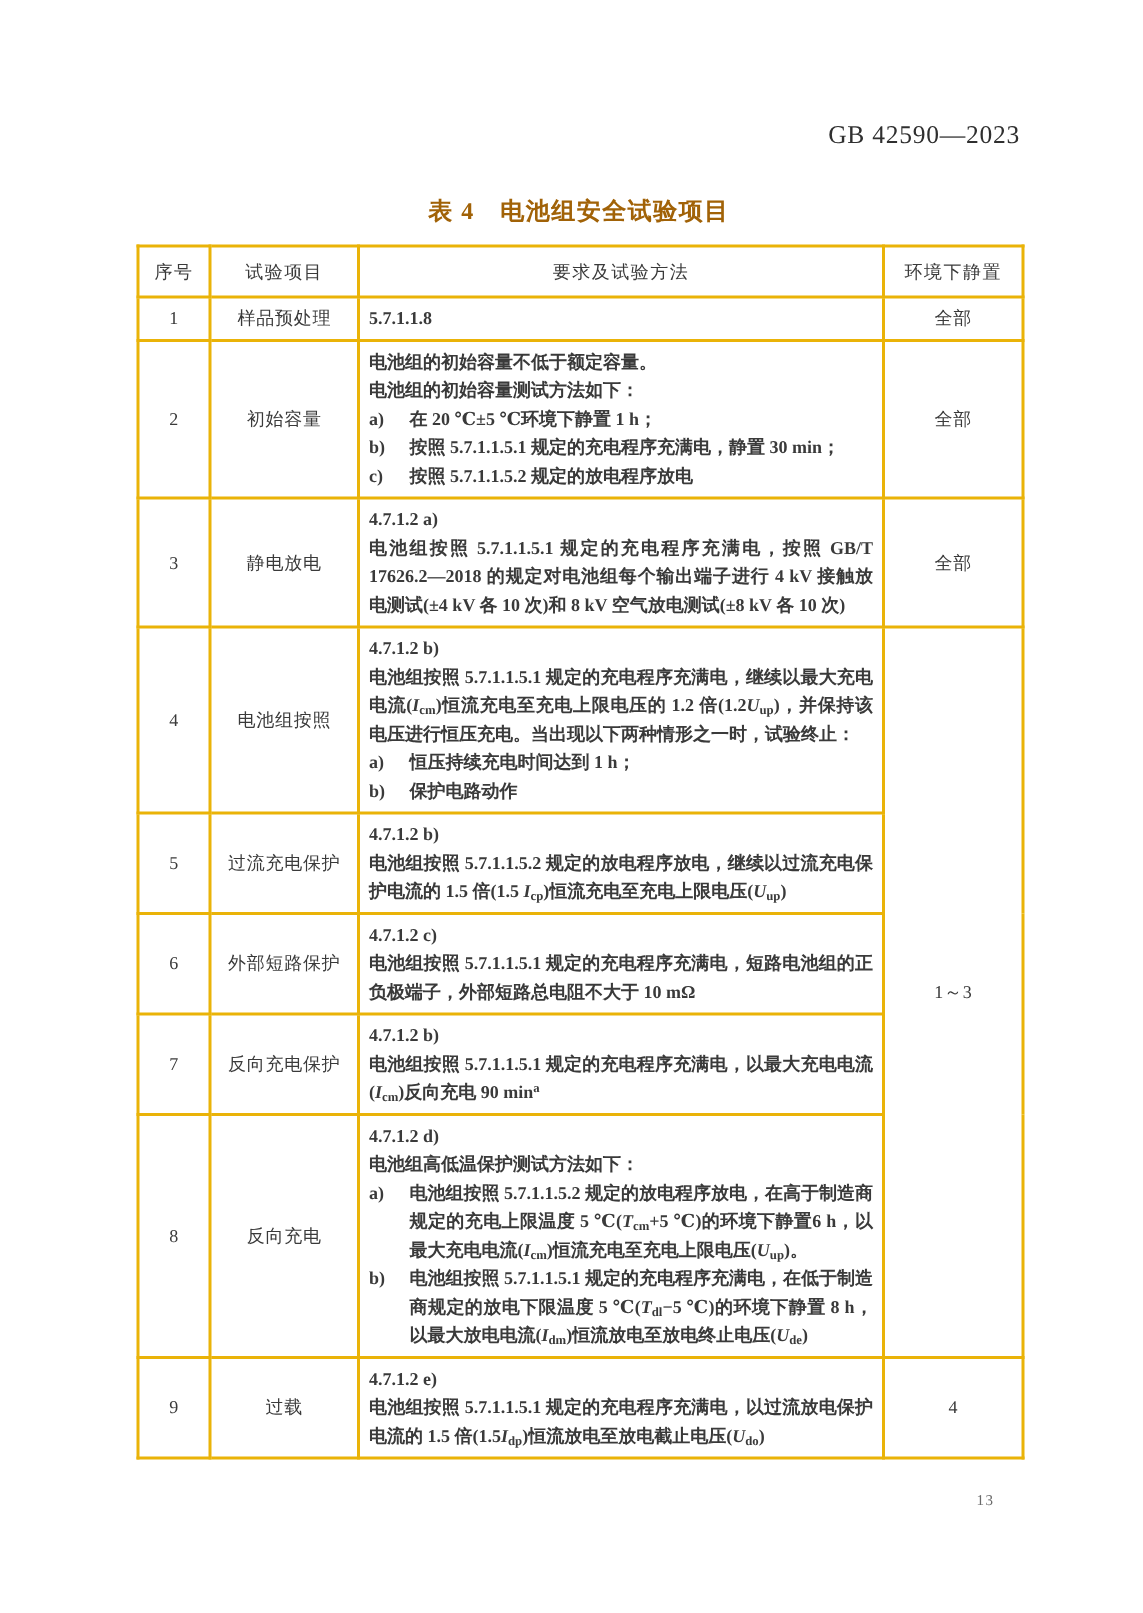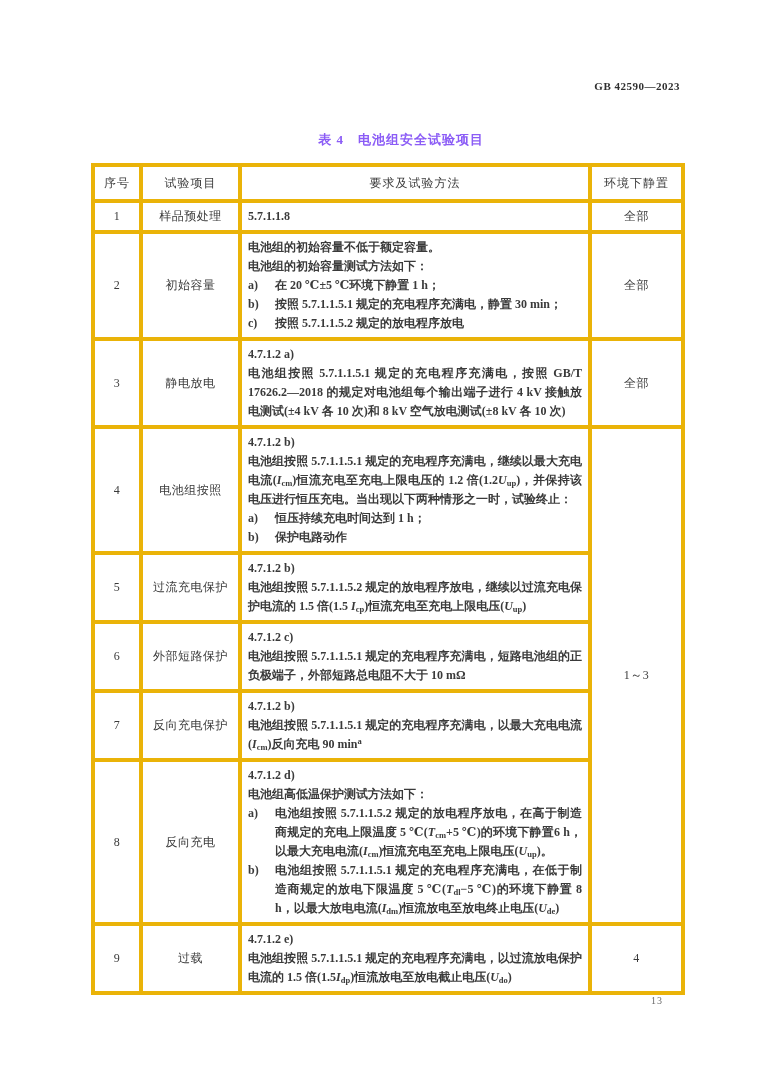--- a/index.html
+++ b/index.html
@@ -3,33 +3,33 @@
 <meta charset="utf-8">
 <style>
   html,body{margin:0;padding:0;}
   body{
     width:762px;height:1075px;position:relative;background:#ffffff;
     font-family:"Liberation Serif","DejaVu Serif",serif;
     color:#3a3a3a;
   }
   .std-code{
     position:absolute;top:80px;right:82px;
-    font-size:11px;font-weight:bold;letter-spacing:.5px;color:#2f2f2f;
+    font-size:17px;font-weight:normal;letter-spacing:.5px;color:#2f2f2f;
   }
   .tbl-title{
-    position:absolute;top:131px;left:106px;width:590px;
-    text-align:center;font-size:13px;font-weight:bold;letter-spacing:1px;color:#8b5cf6;
+    position:absolute;top:131px;left:91px;width:590px;
+    text-align:center;font-size:16px;font-weight:bold;letter-spacing:1px;color:#a16207;
   }
   .tbl-wrap{position:absolute;top:163px;left:91px;width:590px;}
   table.safety{
     border-collapse:collapse;width:590px;table-layout:fixed;
     font-size:12px;color:#3a3a3a;
   }
   table.safety th,table.safety td{
-    border:4px solid #eab308;vertical-align:middle;
+    border:2px solid #eab308;vertical-align:middle;
     padding:4px 6px;line-height:19px;
   }
   table.safety th{
     font-weight:normal;text-align:center;height:24px;font-size:12px;letter-spacing:1px;
   }
   td.c-no,td.c-item,td.c-sample{text-align:center;letter-spacing:.5px;}
   td.c-method{padding:5px 9px;}
   .line{display:flex;text-align:justify;font-weight:bold;}
   .line .marker{flex:none;width:27px;}
   .line .ltext{flex:1;min-width:0;}

